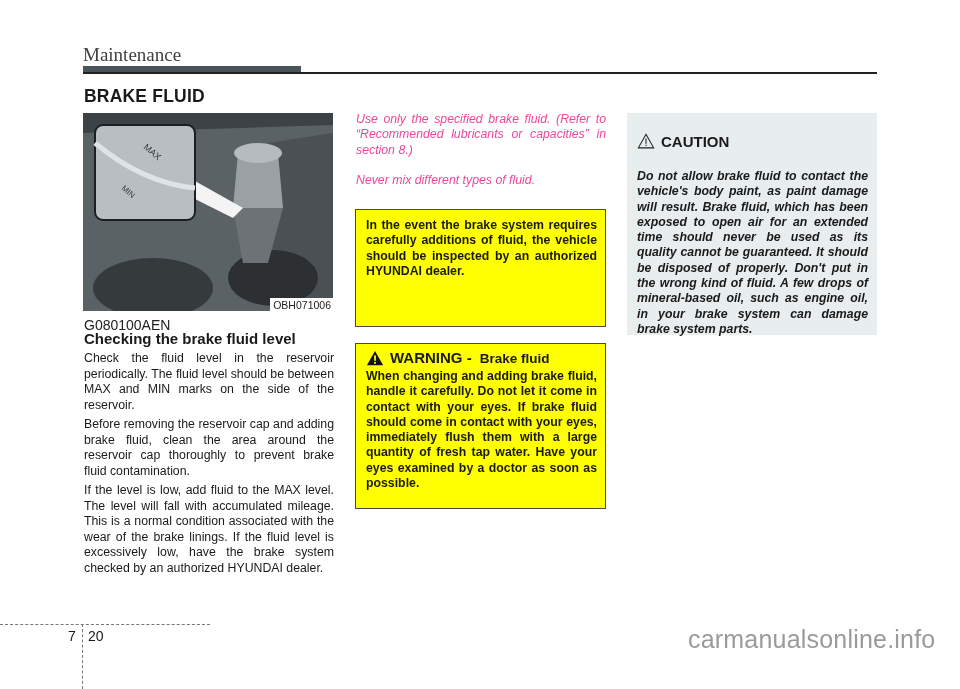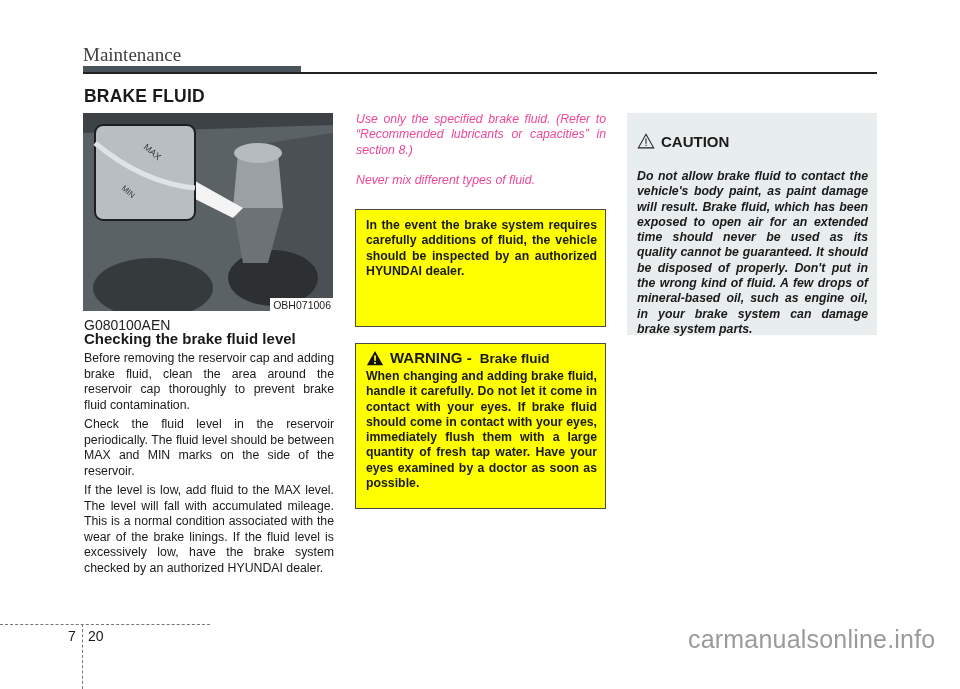--- a/index.html
+++ b/index.html
@@ -60,22 +60,22 @@
     <path d="M12 30 Q60 70 112 75" stroke="#e0e3e5" stroke-width="5" fill="none"></path>
     <text x="60" y="35" font-size="9" fill="#333" transform="rotate(40 60 35)" font-family="Liberation Sans, sans-serif">MAX</text>
     <text x="38" y="76" font-size="8" fill="#333" transform="rotate(40 38 76)" font-family="Liberation Sans, sans-serif">MIN</text>
   </svg>
   <div class="abs photo-caption">OBH071006</div>
 </div>
 
 <div class="abs code">G080100AEN</div>
 <div class="abs subheading">Checking the brake fluid level</div>
 <div class="abs body">
+  <p>Check the fluid level in the reservoir periodically. The fluid level should be between MAX and MIN marks on the side of the reservoir.</p>
   <p>Before removing the reservoir cap and adding brake fluid, clean the area around the reservoir cap thoroughly to prevent brake fluid contamination.</p>
-  <p>Check the fluid level in the reservoir periodically. The fluid level should be between MAX and MIN marks on the side of the reservoir.</p>
   <p>If the level is low, add fluid to the MAX level. The level will fall with accumulated mileage. This is a normal condition associated with the wear of the brake linings. If the fluid level is excessively low, have the brake system checked by an authorized HYUNDAI dealer.</p>
 </div>
 
 <div class="abs italic-block">
   <p>Use only the specified brake fluid. (Refer to “Recommended lubricants or capacities” in section 8.)</p>
   <p>Never mix different types of fluid.</p>
 </div>
 
 <div class="abs warn warn1">
   <div class="warn-body">In the event the brake system requires carefully additions of fluid, the vehicle should be inspected by an authorized HYUNDAI dealer.</div>

